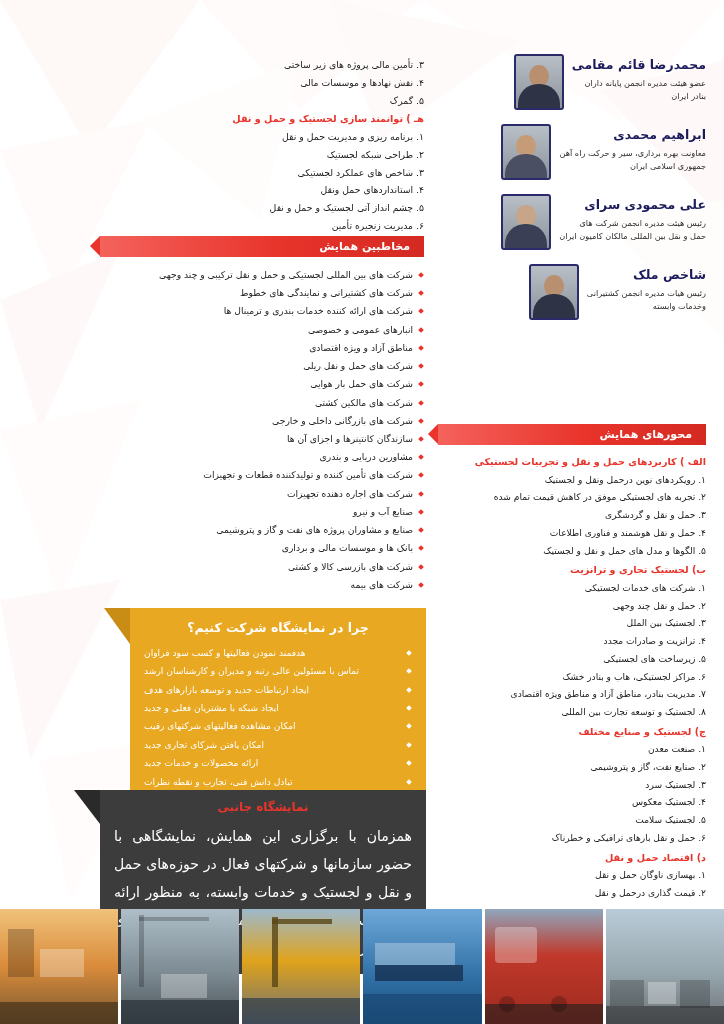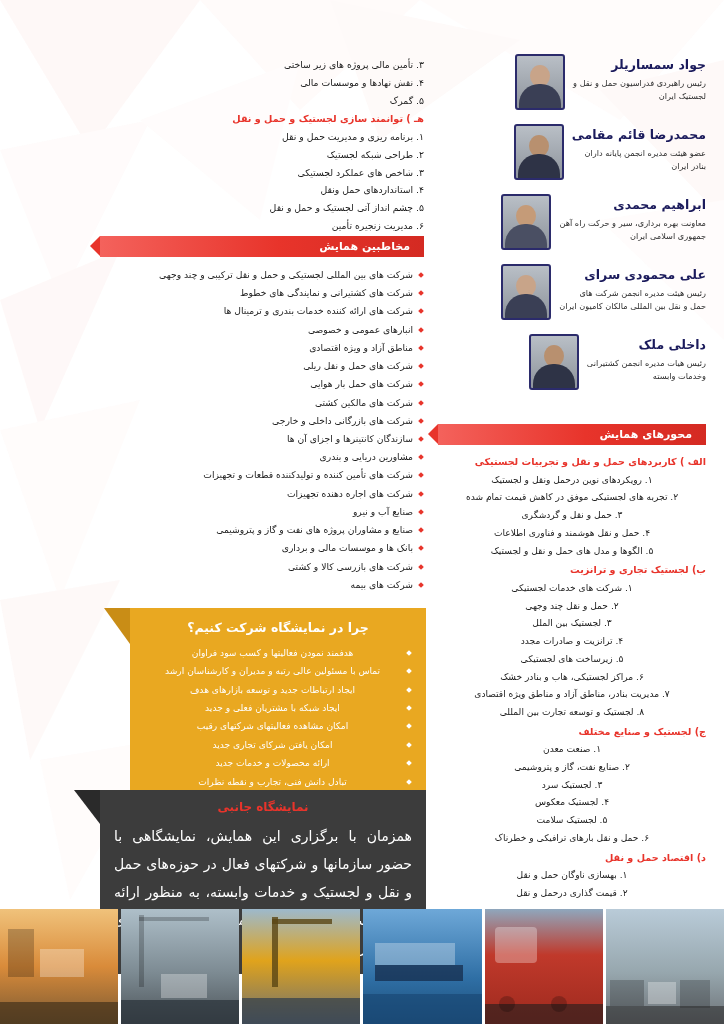--- a/index.html
+++ b/index.html
@@ -163,21 +163,21 @@
     font-weight: bold;
     font-size: 9.6px;
     line-height: 2.05;
     text-align: right;
     direction: rtl;
   }
   .topic-line {
     color: #1a1a1a;
     font-size: 9.1px;
     line-height: 1.95;
-    text-align: center;
+    text-align: right;
     direction: rtl;
   }
 
   
   .whybox {
     position: absolute;
     top: 608px; right: 298px;
     width: 296px;
     background: #e9a821;
     padding: 8px 14px 14px 14px;
@@ -195,21 +195,21 @@
     font-weight: bold;
     font-size: 12.5px;
     text-align: center;
     margin: 4px 0 9px 0;
     direction: rtl;
   }
   .why-item {
     color: #ffffff;
     font-size: 9.1px;
     line-height: 2.02;
-    text-align: center;
+    text-align: left;
     direction: rtl;
     position: relative;
     padding-right: 11px;
   }
   .why-item::before {
     content: "";
     position: absolute;
     right: 1px; top: 7px;
     width: 4px; height: 4px;
     background: #ffffff;
@@ -302,31 +302,20 @@
       <div class="tl-line">۲. طراحی شبکه لجستیک</div>
       <div class="tl-line">۳. شاخص های عملکرد لجستیکی</div>
       <div class="tl-line">۴. استانداردهای حمل ونقل</div>
       <div class="tl-line">۵. چشم انداز آتی لجستیک و حمل و نقل</div>
       <div class="tl-line">۶. مدیریت زنجیره تأمین</div>
     </div>
 
     <div class="speakers">
       <div class="speaker">
         <div class="sp-text">
-          <div class="sp-name">جواد سمساریلر</div>
-          <div class="sp-title" style="white-space:pre-line">رئیس راهبردی فدراسیون حمل و نقل و
-لجستیک ایران</div>
-        </div>
-        <div class="sp-photo">
-            <span class="head"></span>
-            <span class="body"></span>
-          </div>
-      </div>
-      <div class="speaker">
-        <div class="sp-text">
           <div class="sp-name">محمدرضا قائم مقامی</div>
           <div class="sp-title" style="white-space:pre-line">عضو هیئت مدیره  انجمن پایانه داران
 بنادر ایران</div>
         </div>
         <div class="sp-photo tone2">
             <span class="head"></span>
             <span class="body"></span>
           </div>
       </div>
       <div class="speaker">
@@ -346,21 +335,21 @@
           <div class="sp-title" style="white-space:pre-line">رئیس هیئت مدیره انجمن شرکت های
 حمل و نقل بین المللی مالکان کامیون ایران</div>
         </div>
         <div class="sp-photo">
             <span class="head"></span>
             <span class="body"></span>
           </div>
       </div>
       <div class="speaker">
         <div class="sp-text">
-          <div class="sp-name">داخلی ملک</div>
+          <div class="sp-name">شاخص ملک</div>
           <div class="sp-title" style="white-space:pre-line">رئیس هیات مدیره انجمن کشتیرانی
 وخدمات  وابسته</div>
         </div>
         <div class="sp-photo tone2">
             <span class="head"></span>
             <span class="body"></span>
           </div>
       </div>
     </div>
 

